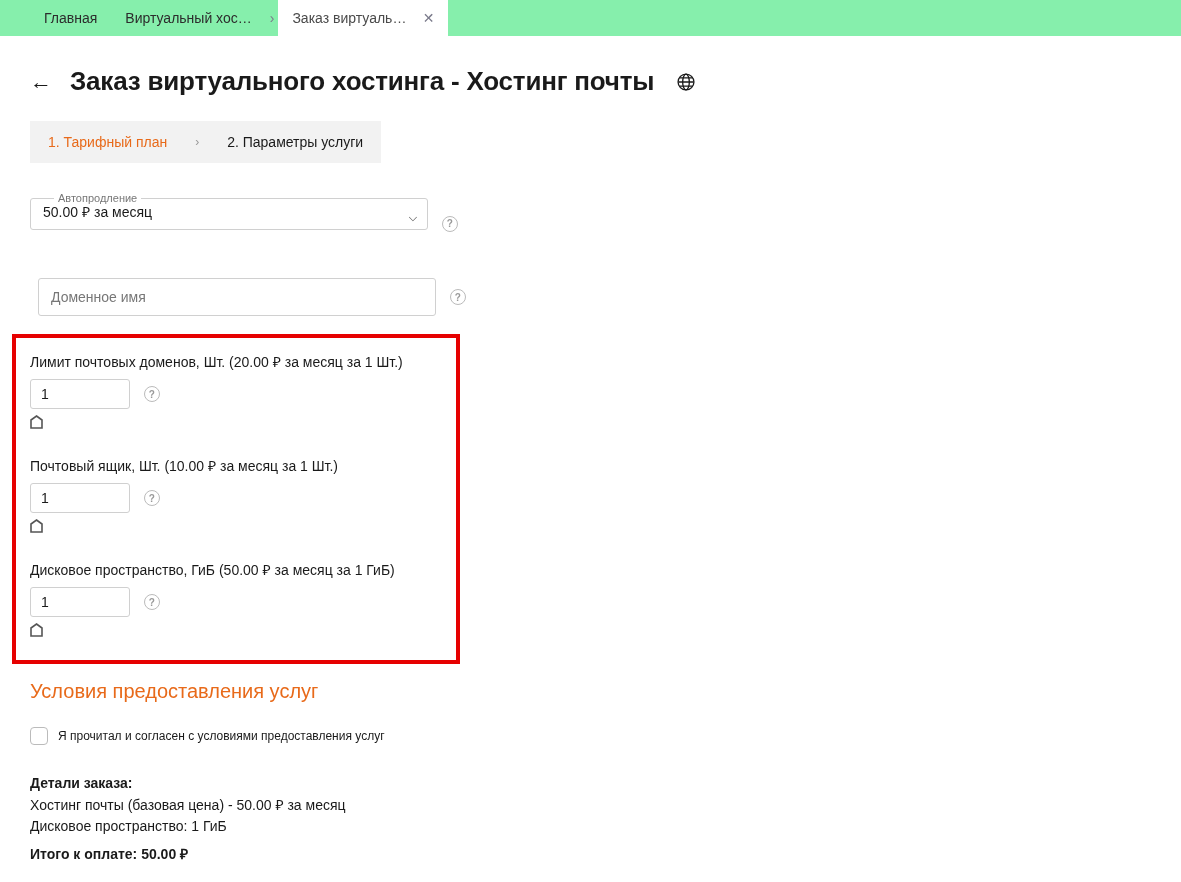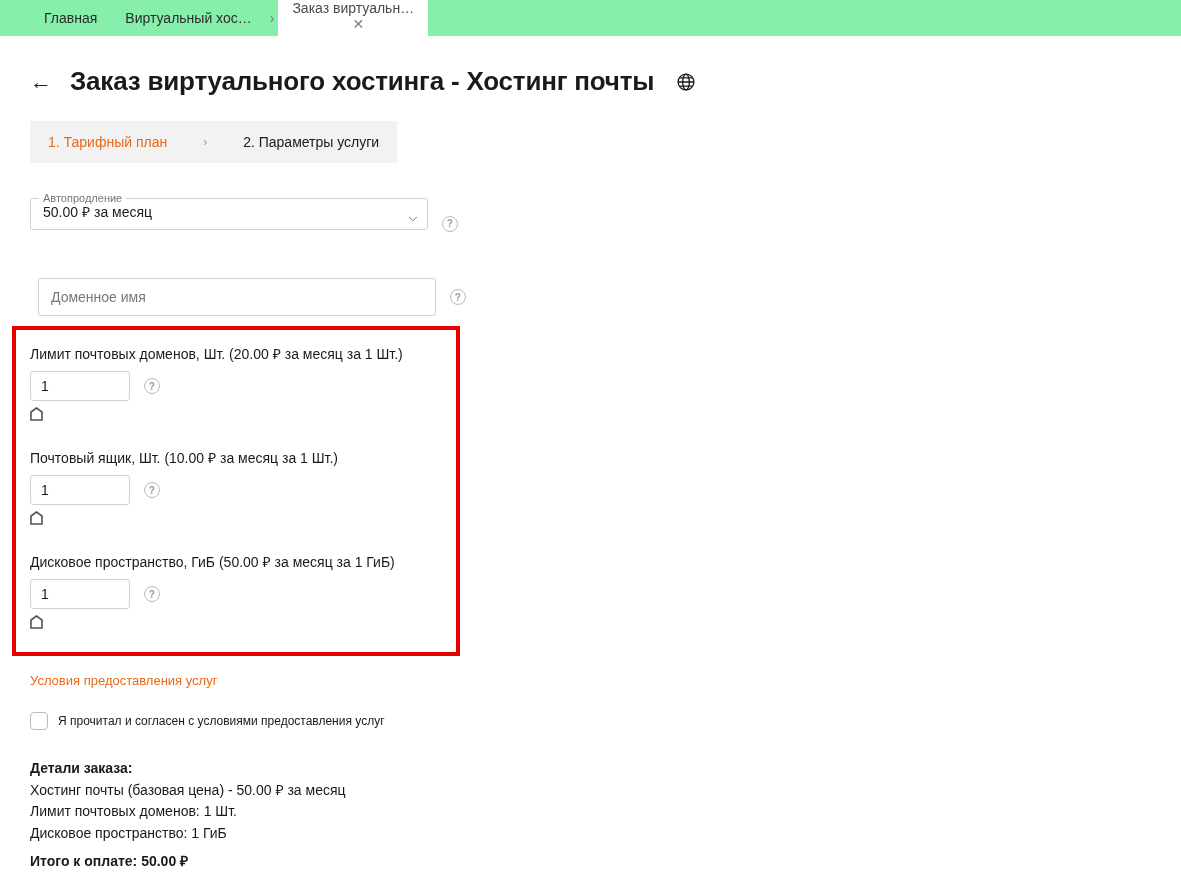--- a/index.html
+++ b/index.html
@@ -26,21 +26,20 @@
     font-size: 14px;
     color: #2c2c2c;
     position: relative;
     white-space: nowrap;
     max-width: 170px;
     cursor: pointer;
   }
   .tab.active {
     background: #fff;
     color: #4a4a4a;
-    flex-direction: column;
   }
   .tab .close {
     margin-left: 10px;
     font-size: 14px;
     color: #7a7a8a;
   }
   .tab-sep {
     display:flex; align-items:center;
     color:#7a7a8a; padding:0 4px;
   }
@@ -76,21 +75,21 @@
   .globe-icon {
     display:inline-flex; align-items:center; justify-content:center;
     margin-left:4px;
   }
 
   
   .steps {
     background: #f2f2f2;
     display: inline-flex;
     align-items: center;
-    gap: 36px;
+    gap: 28px;
     padding: 13px 18px;
     font-size: 14px;
     margin-left: 0;
     margin-bottom: 30px;
   }
   .step-active { color: #e86a1a; }
   .step-inactive { color: #1a1a1a; }
   .step-sep { color: #999; font-size: 12px; }
 
   
@@ -105,21 +104,21 @@
     padding: 0;
     margin: 0 0 24px 0;
     width: 398px;
     display: inline-block;
     vertical-align: middle;
   }
   .fieldset-select legend {
     font-size: 11px;
     color: #777;
     padding: 0 4px;
-    margin-left: 8px;
+    margin-left: 23px;
     line-height: 1;
   }
   .fieldset-select .select-value {
     padding: 0 34px 8px 12px;
     font-size: 14px;
     color: #1a1a1a;
     margin-top: -2px;
   }
   .fieldset-select .chevron {
     position: absolute;
@@ -182,21 +181,21 @@
     color: #1a1a1a;
     margin-bottom: 8px;
   }
   .pentagon {
     margin-top: 6px;
     color: #555;
   }
 
   .terms-link {
     color:#e86a1a;
-    font-size:13px;
+    font-size:20px;
     display:inline-block;
     margin-bottom:24px;
     cursor:pointer;
   }
 
   .checkbox-row {
     display:flex;
     align-items:center;
     gap:10px;
     font-size:12px;
@@ -261,21 +260,21 @@
     <div style="margin-bottom:24px;">
       <fieldset class="fieldset-select">
         <legend>Автопродление</legend>
         <div class="select-value">50.00 ₽ за месяц</div>
         <span class="chevron">⌵</span>
       </fieldset>
       <span class="help-icon">?</span>
     </div>
 
     
-    <div style="margin-bottom:10px;padding-left:8px;">
+    <div style="margin-bottom:18px;padding-left:8px;">
       <input type="text" class="text-input" placeholder="Доменное имя" style="">
       <span class="help-icon">?</span>
     </div>
 
     
     <div class="highlight-box">
 
       <div class="param-block">
         <div class="param-label">Лимит почтовых доменов, Шт. (20.00 ₽ за месяц за 1 Шт.)</div>
         <input type="text" class="num-input" value="1" style="">
@@ -316,21 +315,20 @@
     
     <div class="checkbox-row">
       <span class="fake-checkbox"></span>
       <span>Я прочитал и согласен с условиями предоставления услуг</span>
     </div>
 
     
     <div class="details">
       <div class="heading">Детали заказа:</div>
       <div>Хостинг почты (базовая цена) - 50.00 ₽ за месяц</div>
-      <div>Лимит почтовых доменов: 1 Шт.</div>
       <div>Дисковое пространство: 1 ГиБ</div>
       <div class="total">Итого к оплате: 50.00 ₽</div>
     </div>
 
   </div>
 
   
   
 
 </div>

